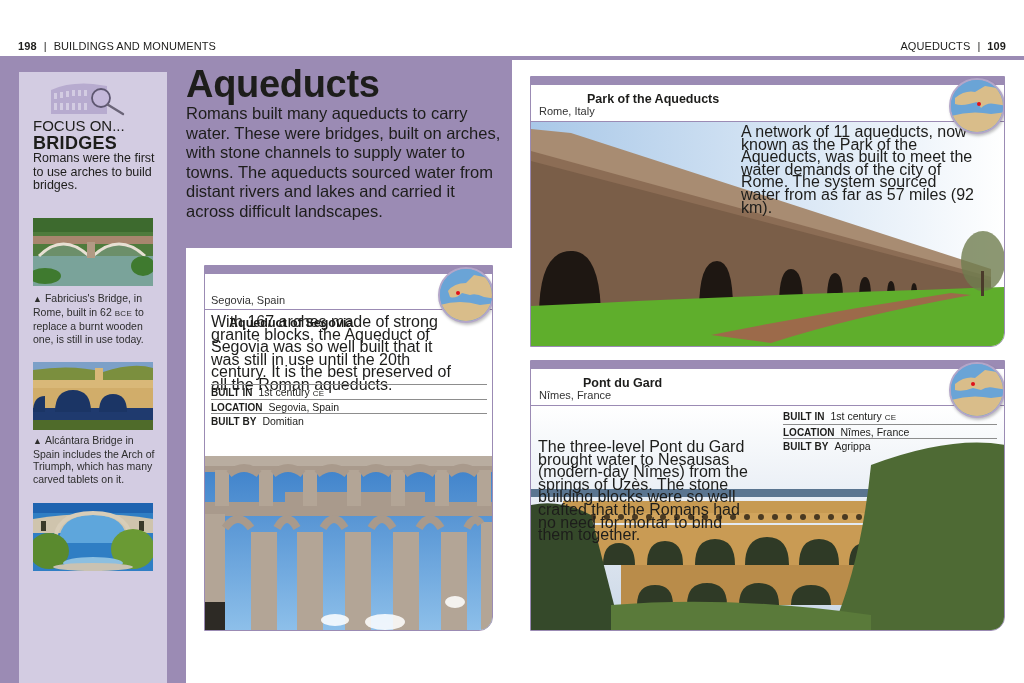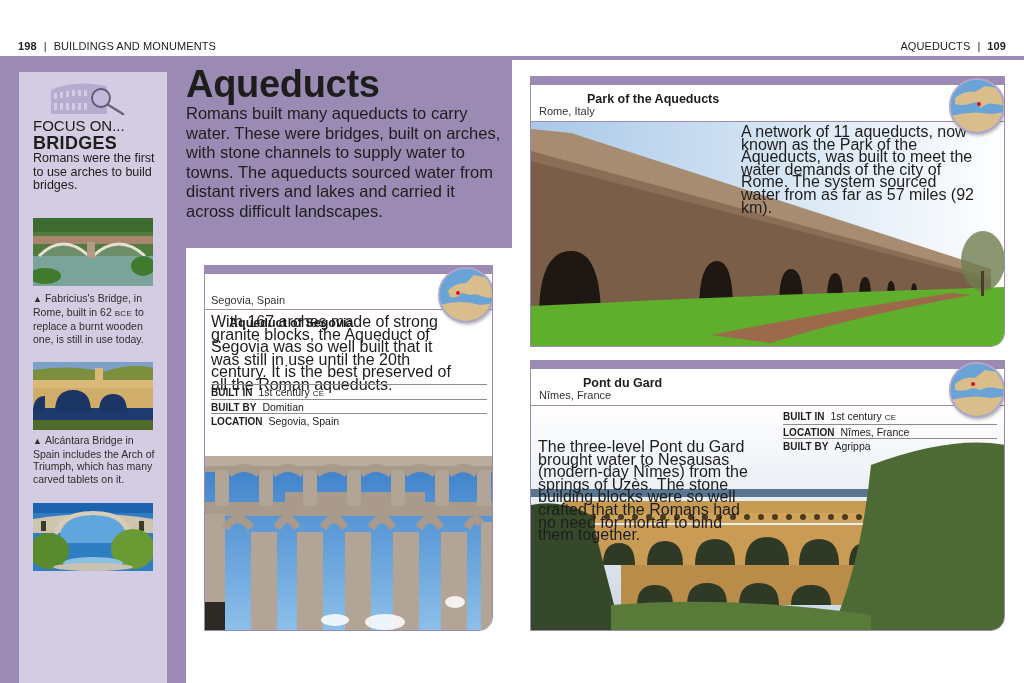--- a/index.html
+++ b/index.html
@@ -138,22 +138,22 @@
 <p class="intro">Romans built many aqueducts to carry water. These were bridges, built on arches, with stone channels to supply water to towns. The aqueducts sourced water from distant rivers and lakes and carried it across difficult landscapes.</p>
 
 <div class="card" style="left:204px; top:265px; width:289px; height:366px;">
   <div class="bar"></div>
   <div class="title" style="left:24px; top:14px;margin-top:36px;">Aqueduct of Segovia</div>
   <div class="sub" style="left:6px; top:28px;">Segovia, Spain</div>
   <div class="divider" style="left:0; top:43px; width:289px;"></div>
   <div class="body" style="left:6px; top:50px; width:250px;">With 167 arches made of strong granite blocks, the Aqueduct of Segovia was so well built that it was still in use until the 20th century. It is the best preserved of all the Roman aqueducts.</div>
   <div class="facts" style="left:6px; top:118px; width:276px;">
     <div class="row"><b>BUILT IN</b><span>1st century </span><span class="sc">CE</span></div>
+    <div class="row"><b>LOCATION</b><span>Segovia, Spain</span></div>
     <div class="row"><b>BUILT BY</b><span>Domitian</span></div>
-    <div class="row"><b>LOCATION</b><span>Segovia, Spain</span></div>
   </div>
   <div class="photo" style="left:0; top:186px; width:289px; height:180px; background:linear-gradient(#ffffff, #cfe0f3);">
     <svg width="289" height="180" viewBox="0 0 289 180">
       <defs>
           <linearGradient id="skyS" x1="0" y1="0" x2="0" y2="1">
             <stop offset="0" stop-color="#3b7fc9"></stop>
             <stop offset="1" stop-color="#8ec0ea"></stop>
           </linearGradient>
         </defs>
       <rect x="0" y="4" width="289" height="176" fill="url(#skyS)"></rect>

